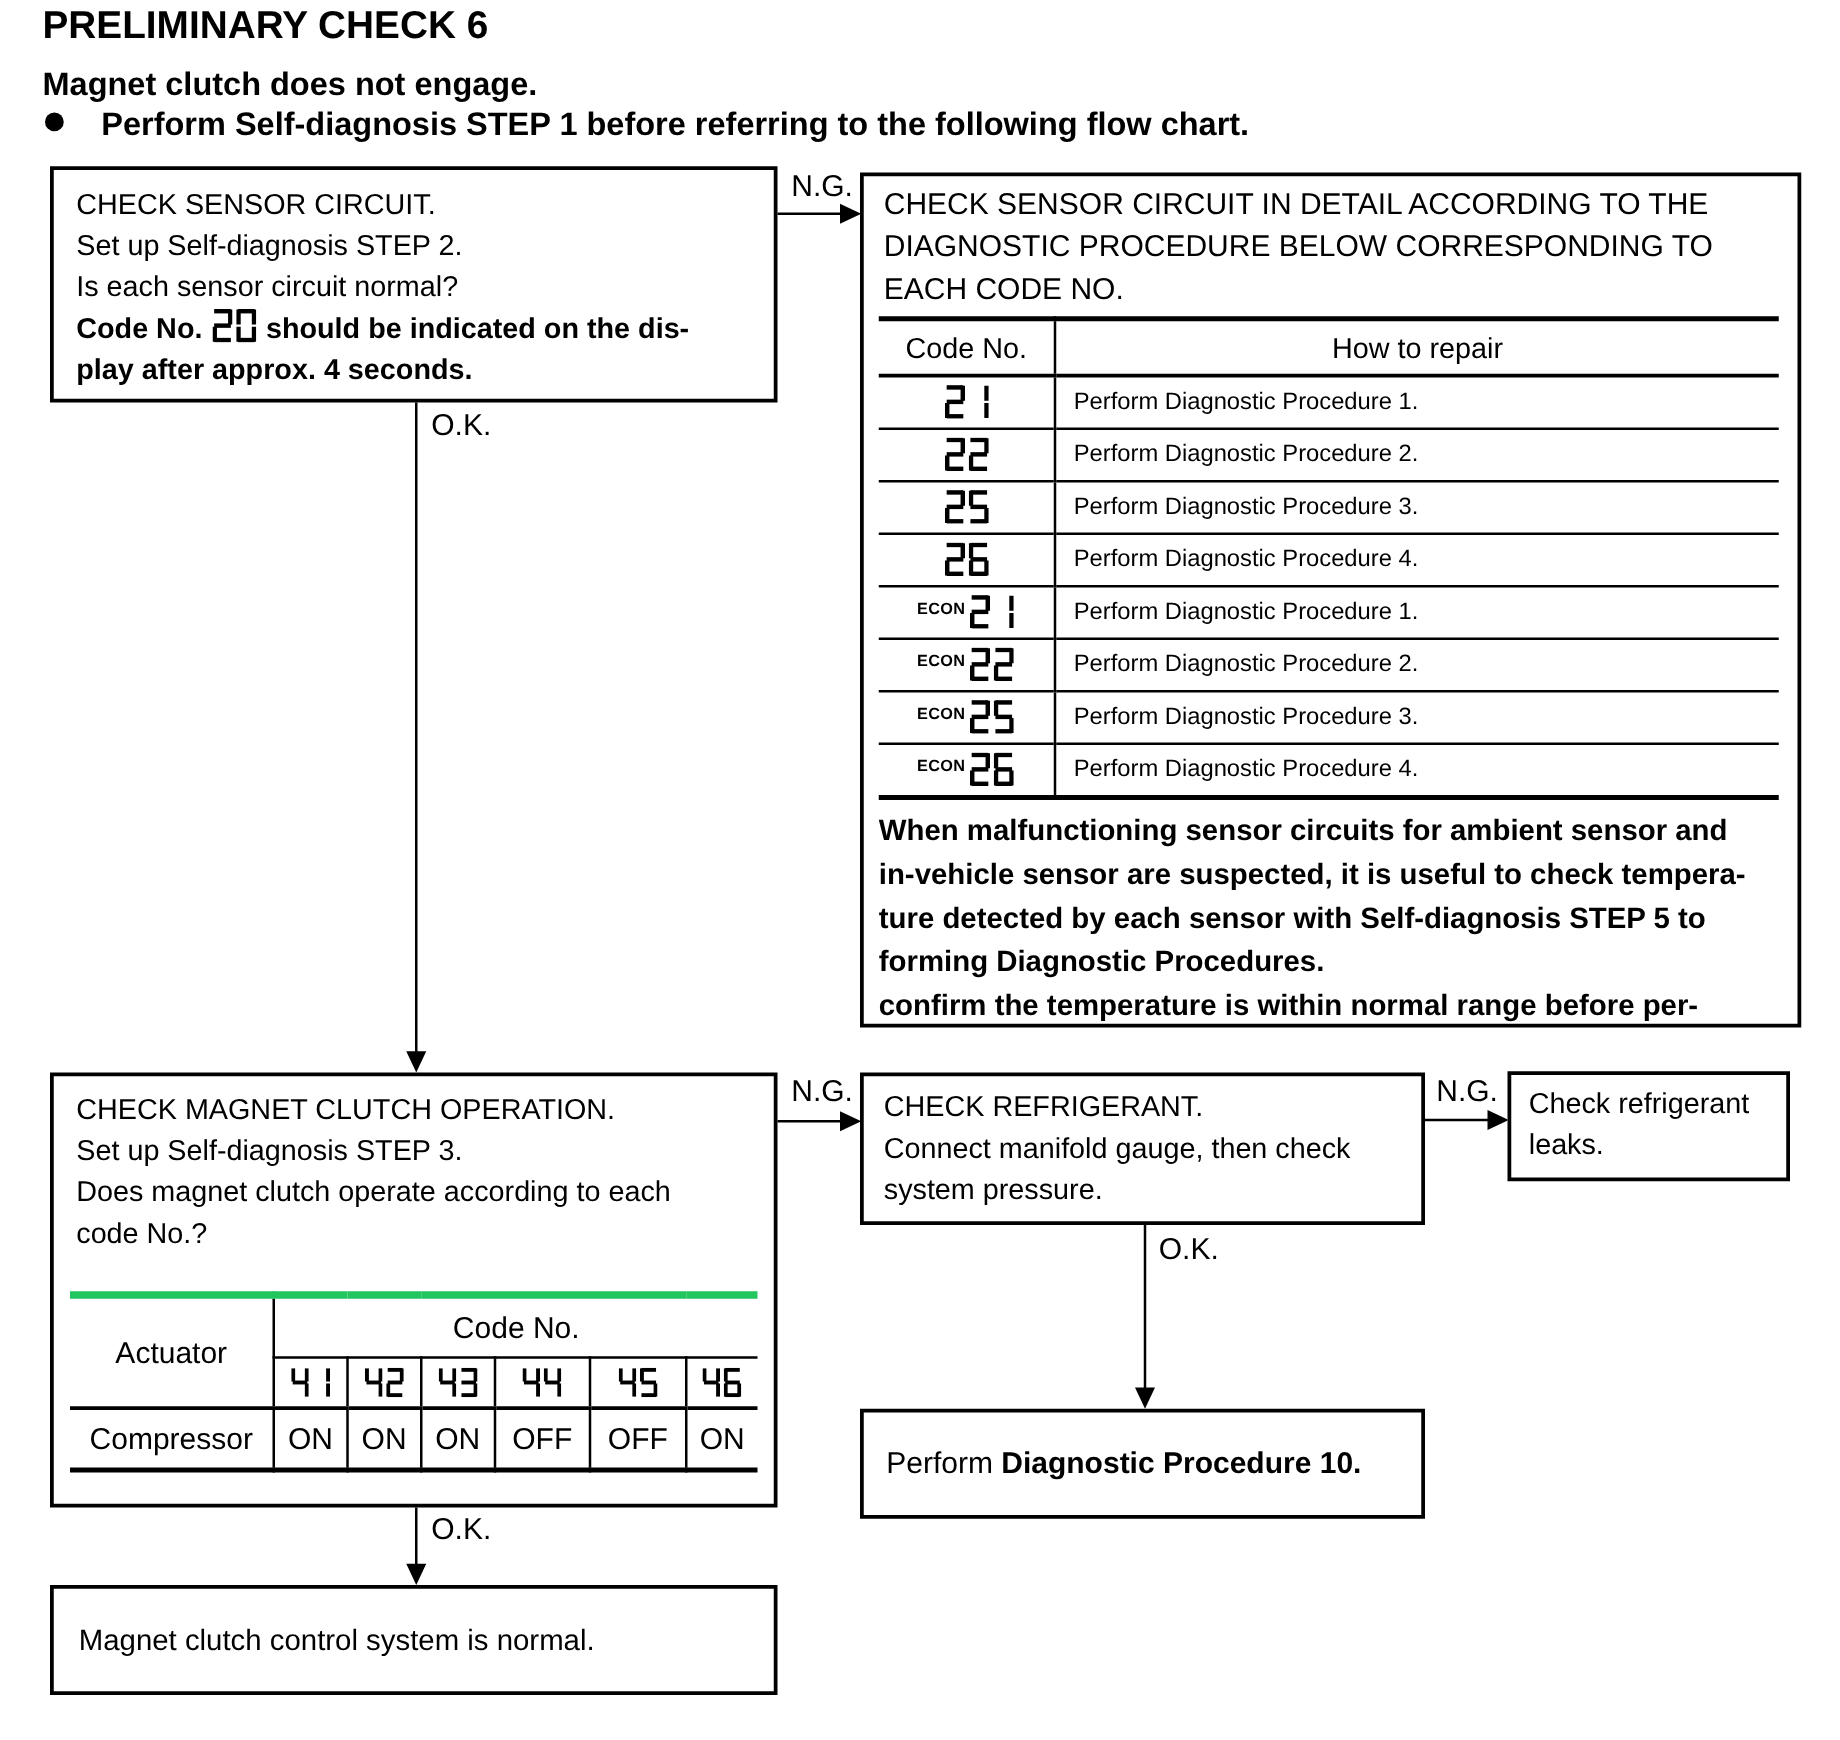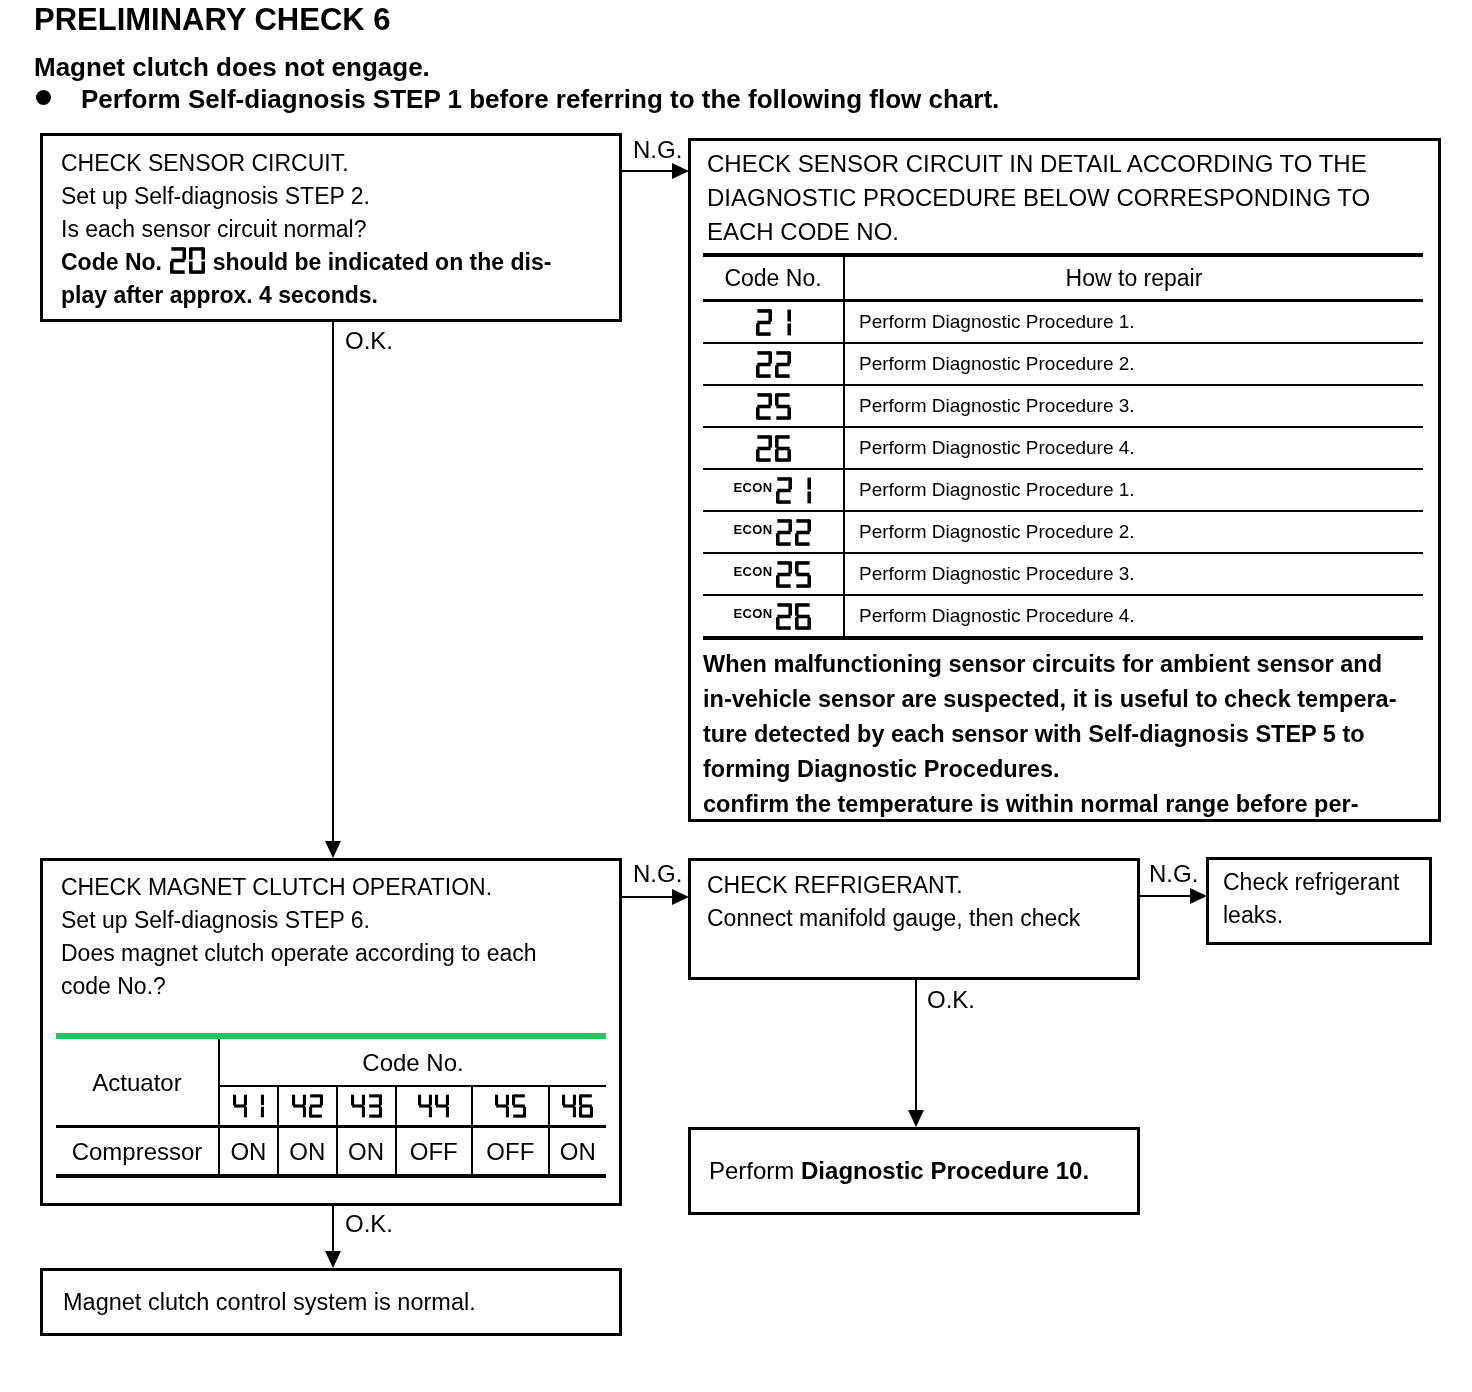--- a/index.html
+++ b/index.html
@@ -50,21 +50,21 @@
   .act-table td.vsep { border-left:2px solid #000; }
   .act-table .act-cell { width:160px; border-top:none; font-size:24px; }
   .act-table .codehdr-cell { border-top:none; border-left:2px solid #000; height:44px; font-size:24px; }
   .act-table .digit-cell { height:36px; }
   .act-table .val-row td { border-top:3px solid #000; height:44px; font-size:24px; }
 
   
   #box-refrig { left:688px; top:858px; width:452px; height:122px; padding:8px 16px; }
   #box-leaks { left:1206px; top:857px; width:226px; height:88px; padding:6px 14px; }
   #box-proc10 { left:688px; top:1127px; width:452px; height:88px; display:flex; align-items:center; padding-left:18px; font-size:24px; box-sizing:border-box; }
-  #box-normal { left:40px; top:1268px; width:582px; height:68px; display:flex; align-items:center; padding-left:20px; font-size:23.5px; box-sizing:border-box; }
+  #box-normal { left:40px; top:1268px; width:582px; height:88px; display:flex; align-items:center; padding-left:20px; font-size:23.5px; box-sizing:border-box; }
 
   .seg7 { display:inline-block; vertical-align:-4px; margin:0 1.5px; }
 </style>
 </head>
 <body>
 
 <div class="canvas">
 
   <div class="page-title">PRELIMINARY CHECK 6</div>
   <div class="page-subtitle">Magnet clutch does not engage.</div>
@@ -258,21 +258,21 @@
       </div>
   </div>
 
   <div class="label" style="left:345px; top:327px;">O.K.</div>
   <div class="vline" style="left:332px; top:322px; height:522px;"></div>
   <div class="arrow-down" style="left:325px; top:841px;"></div>
 
   <div class="box txt23" id="box-magnet">
     <div>
         <div class="tline">CHECK MAGNET CLUTCH OPERATION.</div>
-        <div class="tline">Set up Self-diagnosis STEP 6.</div>
+        <div class="tline">Set up Self-diagnosis STEP 3.</div>
         <div class="tline">Does magnet clutch operate according to each</div>
         <div class="tline">code No.?</div>
       </div>
     <table class="act-table">
       <tbody>
         <tr>
           <td class="act-cell" rowspan="2">Actuator</td>
           <td class="codehdr-cell" colspan="6">Code No.</td>
         </tr>
         <tr>
@@ -360,20 +360,21 @@
   </div>
 
   <div class="label" style="left:633px; top:860px;">N.G.</div>
   <div class="hline" style="left:622px; top:896px; width:53px;"></div>
   <div class="arrow-right" style="left:672px; top:889px;"></div>
 
   <div class="box txt23" id="box-refrig">
     <div>
         <div class="tline">CHECK REFRIGERANT.</div>
         <div class="tline">Connect manifold gauge, then check</div>
+        <div class="tline">system pressure.</div>
       </div>
   </div>
 
   <div class="label" style="left:1149px; top:860px;">N.G.</div>
   <div class="hline" style="left:1140px; top:895px; width:53px;"></div>
   <div class="arrow-right" style="left:1190px; top:888px;"></div>
 
   <div class="box txt23" id="box-leaks">
     <div>
         <div class="tline">Check refrigerant</div>

